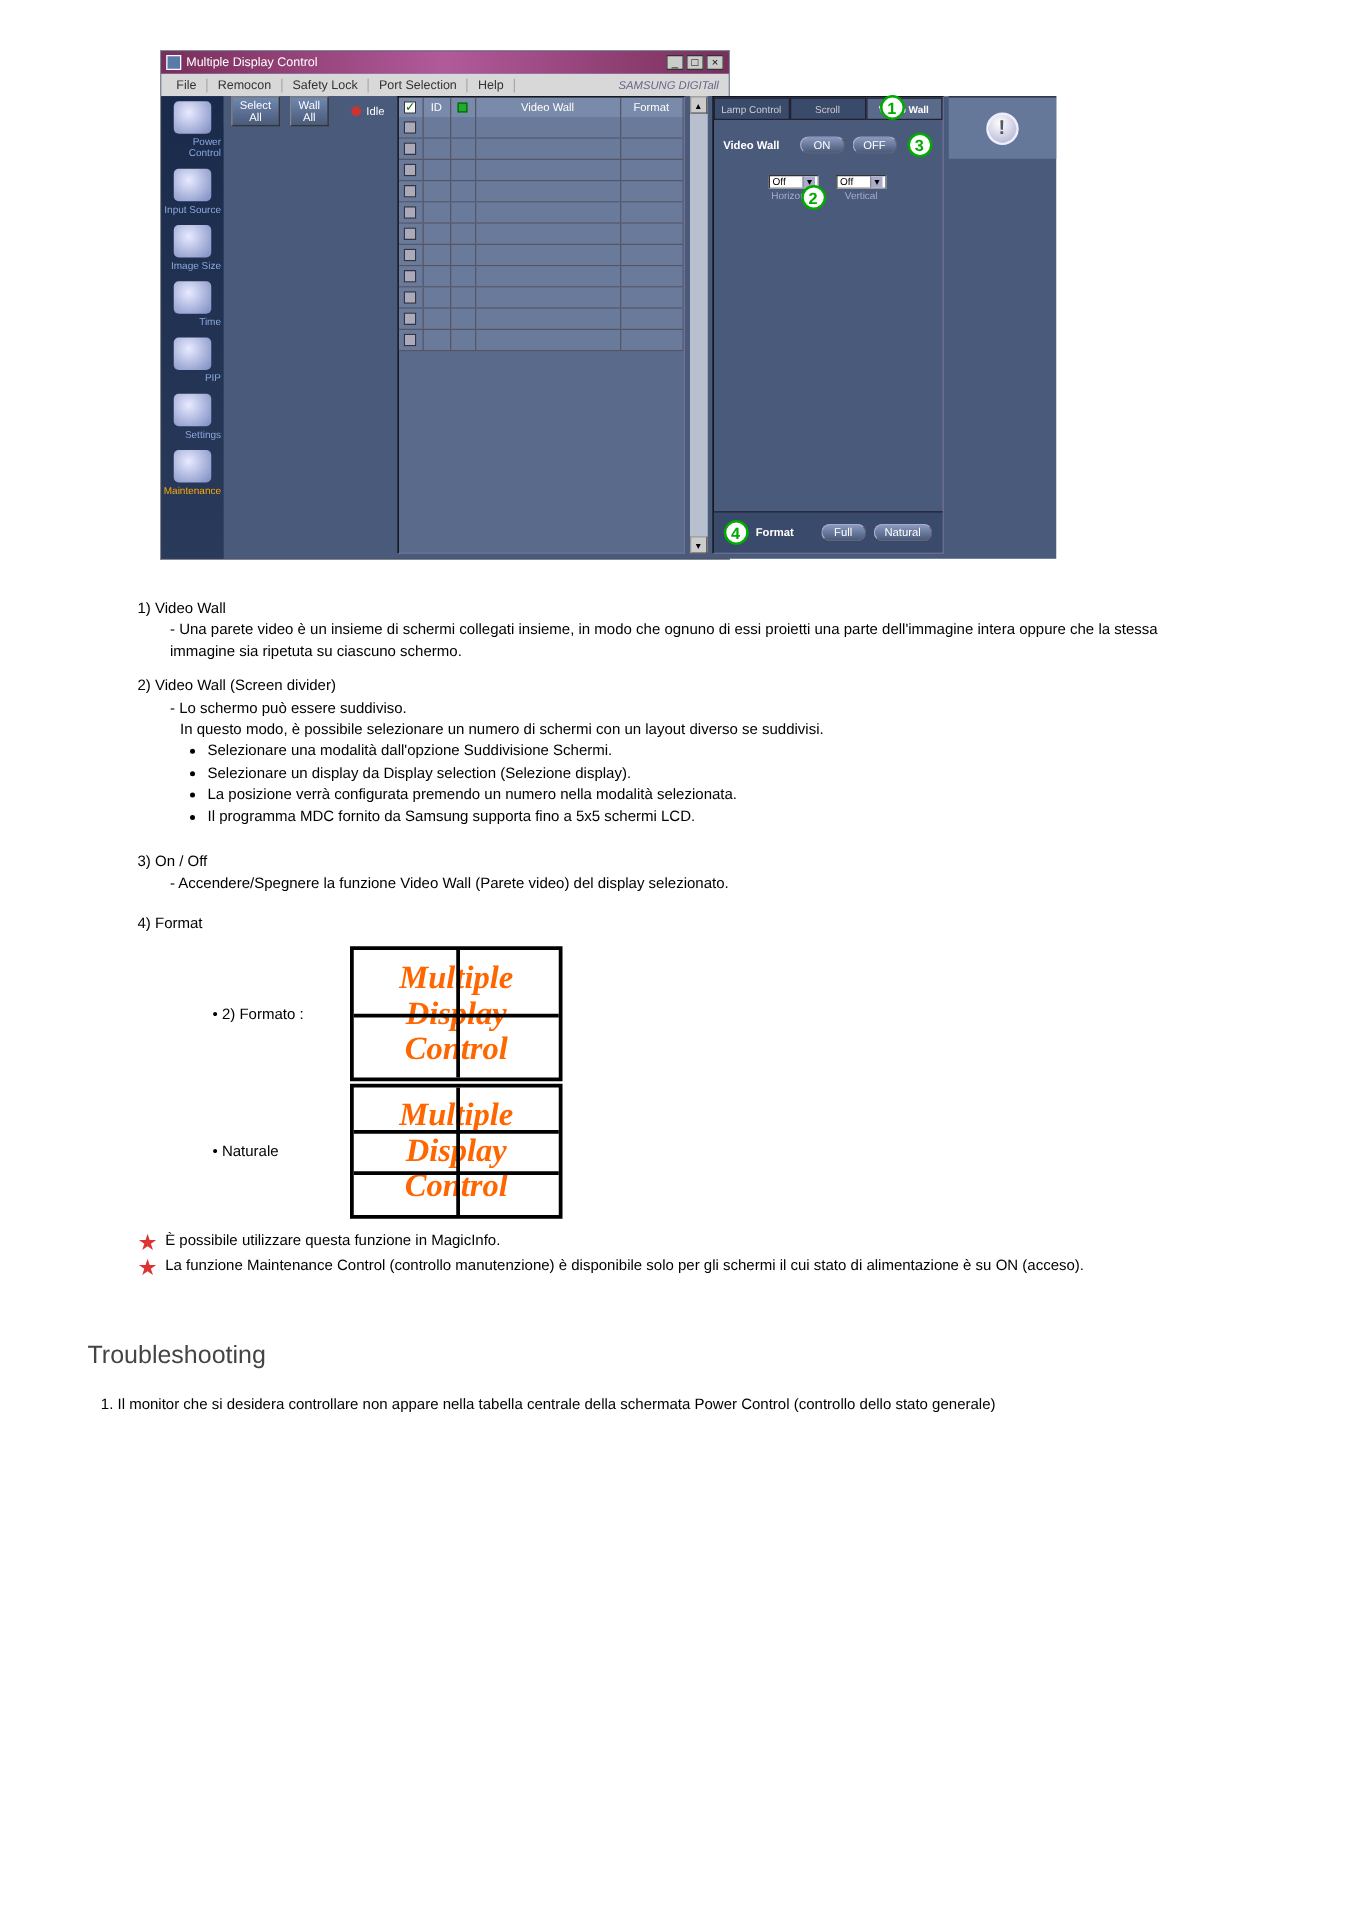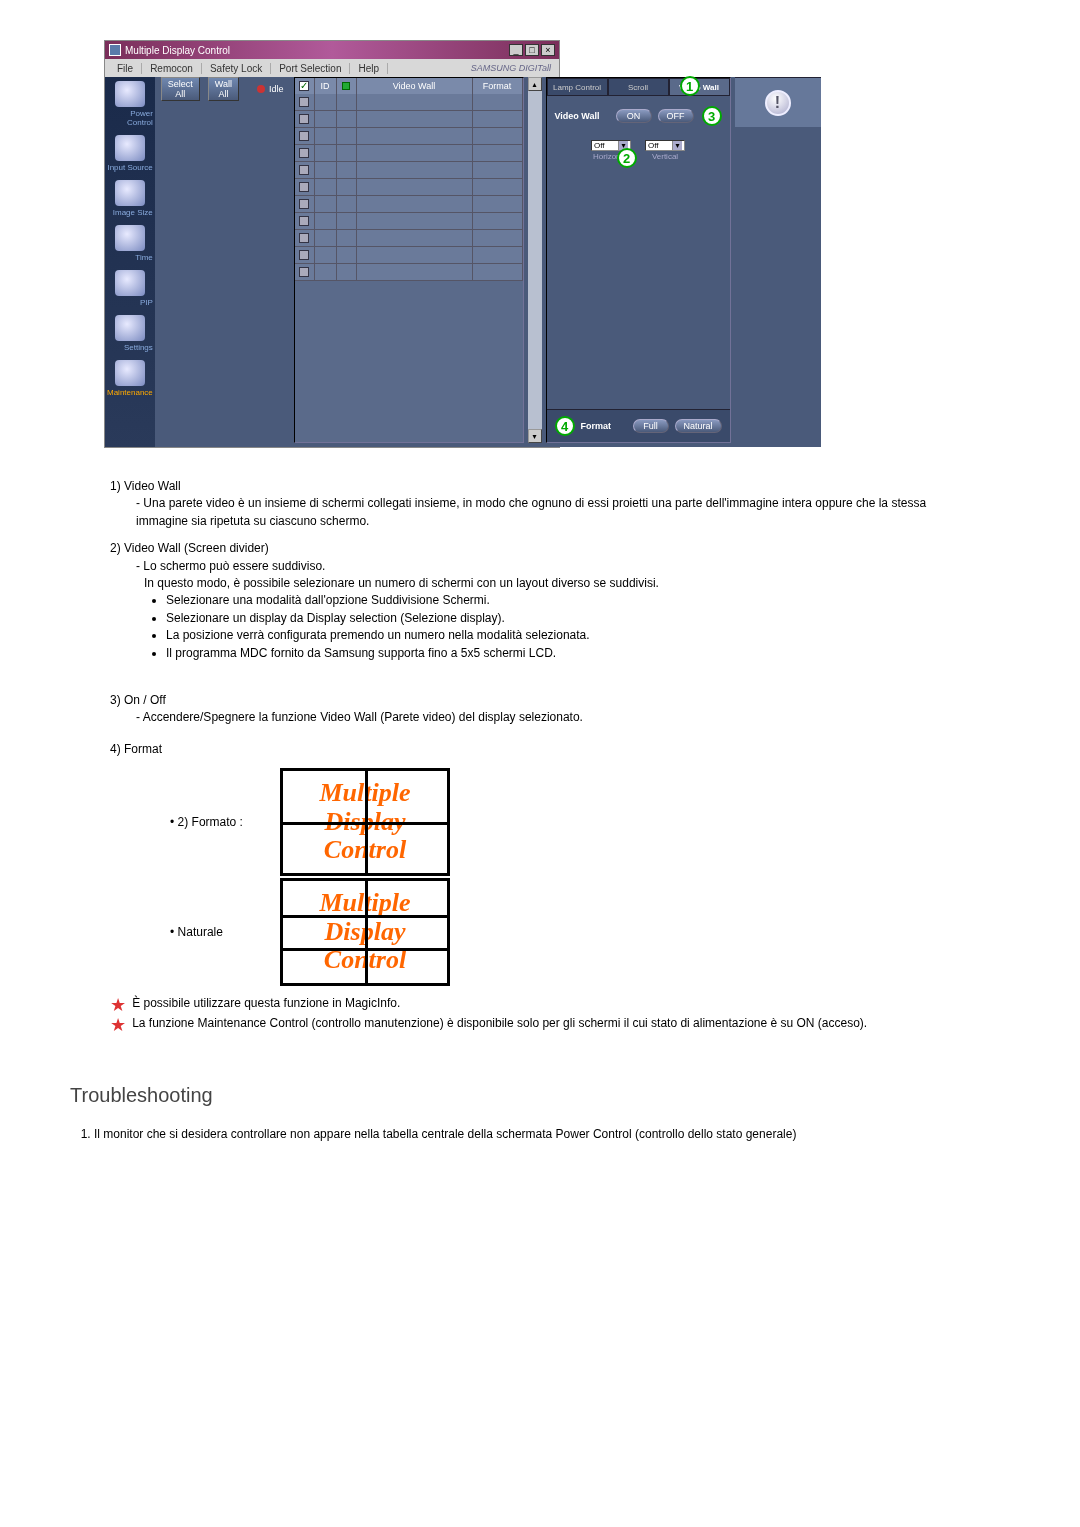--- a/index.html
+++ b/index.html
@@ -6,21 +6,21 @@
   body {
     background: #ffffff;
     font-family: Verdana, Arial, sans-serif;
     font-size: 12px;
     color: #000;
     width: 1080px;
     padding: 40px 60px 40px 60px;
   }
   .app-window {
     width: 456px;
-    margin: 0 auto 30px 44px;
+    margin: 0 auto 30px 68px;
     border: 1px solid #888;
     background: #1d4ed8;
   }
   .titlebar {
     height: 18px;
     background: linear-gradient(to right, #7a2e5a, #b15a9a, #7a2e5a);
     display: flex;
     align-items: center;
     padding: 0 4px;
     color: #fff;
@@ -493,21 +493,21 @@
   <div class="item-num">2) Video Wall (Screen divider)</div>
   <div class="indent1">- Lo schermo può essere suddiviso.</div>
   <div class="indent1" style="margin-left:34px;">In questo modo, è possibile selezionare un numero di schermi con un layout diverso se suddivisi.</div>
   <ul>
     <li>Selezionare una modalità dall'opzione Suddivisione Schermi.</li>
     <li>Selezionare un display da Display selection (Selezione display).</li>
     <li>La posizione verrà configurata premendo un numero nella modalità selezionata.</li>
     <li>Il programma MDC fornito da Samsung supporta fino a 5x5 schermi LCD.</li>
   </ul>
 
-  <div class="item-num" style="margin-top:30px;">3) On / Off</div>
+  <div class="item-num" style="margin-top:19px;">3) On / Off</div>
   <div class="indent1">- Accendere/Spegnere la funzione Video Wall (Parete video) del display selezionato.</div>
 
   <div class="item-num" style="margin-top:14px;">4) Format</div>
 </div>
 
 <div class="format-examples">
   <div class="ex-row">
     <div class="ex-label" style="width:90px;">2) Formato :</div>
     <div class="ex-img">
       <div class="vline" style="left:50%;"></div>

